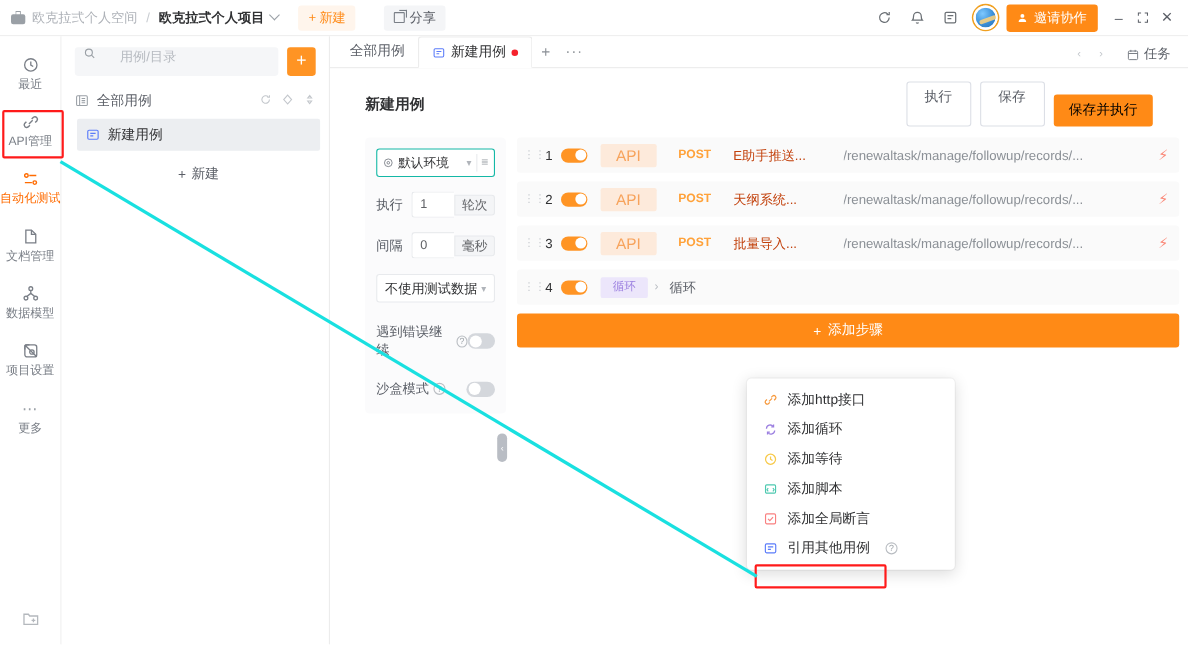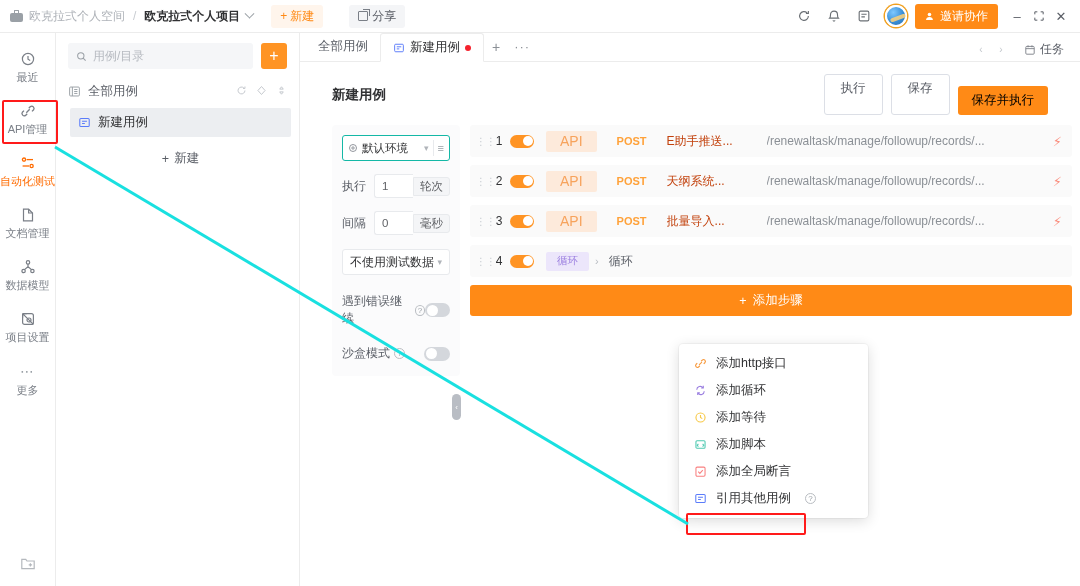--- a/index.html
+++ b/index.html
@@ -73,21 +73,21 @@
   }
 
   
   .tree {
     position: absolute; left: 56px; top: 33px; width: 244px; height: 553px;
     background: #fff; border-right: 1px solid #ececec;
   }
   .tree-search { display:flex; align-items:center; gap:8px; padding: 10px 12px 8px; }
   .search-box {
     flex: 1; height: 26px; background:#f5f6f8; border-radius:3px;
-    display:flex; align-items:center; padding: 0 8px; gap:6px;
+    display:flex; padding: 0 8px; gap:22px;
   }
   .search-ph { font-size:12px; color:#b6bac0; }
   .plus-sq {
     width:26px; height:26px; background:#ff9424; border-radius:3px; color:#fff;
     display:flex; align-items:center; justify-content:center; font-size:16px; line-height:1;
   }
   .tree-root {
     display:flex; align-items:center; gap:7px; padding: 6px 12px; font-size:12.5px; color:#5a5e66;
   }
   .tree-root-actions { margin-left:auto; display:flex; gap:9px; color:#c3c7cc; font-size:11px; }

